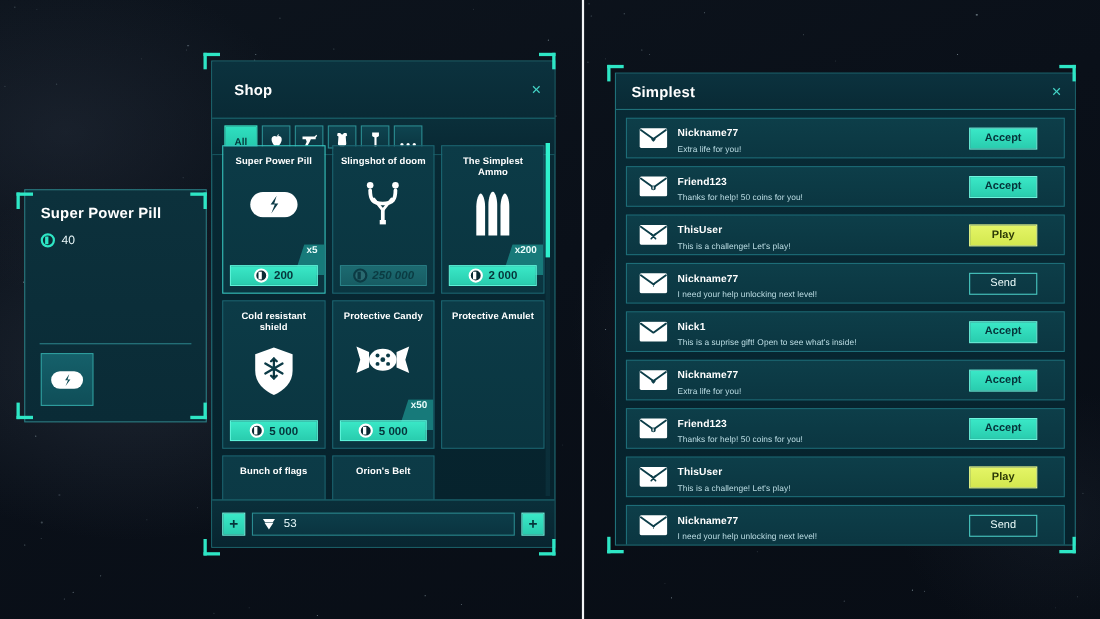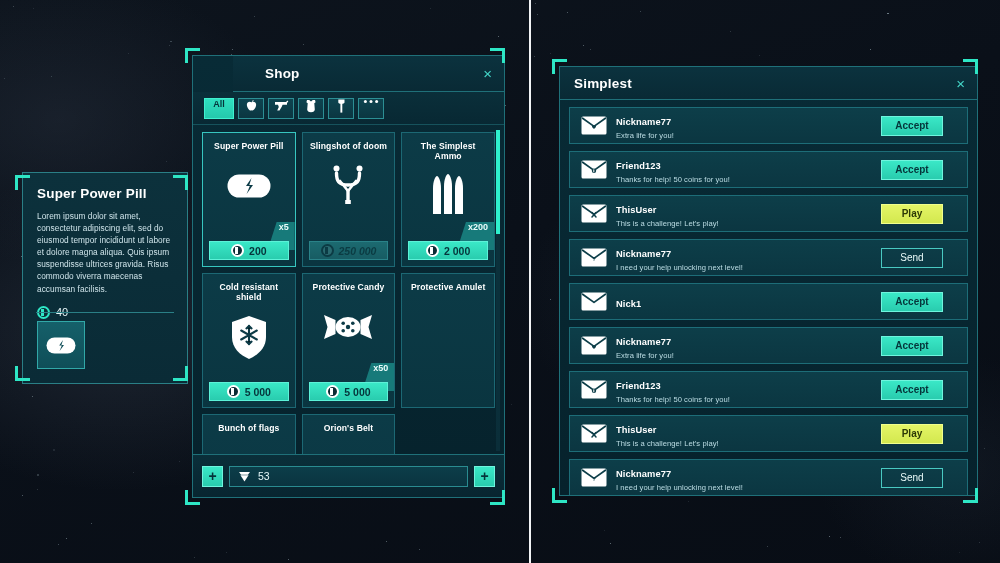--- a/index.html
+++ b/index.html
@@ -100,43 +100,42 @@
     width: 13px; height: 11px; flex: none;
   }
 
   
   #shop-panel {
     left: 192px; top: 55px; width: 313px; height: 443px;
     background: linear-gradient(180deg, #082b36 0%, #06222c 100%);
     border: 1px solid #1f7079;
   }
   .shop-header {
-    height: 36px; display: flex; align-items: center;
-    justify-content: space-between; padding: 0 12px 0 32px;
+    height: 52px; display: flex; align-items: center;
+    justify-content: space-between; padding: 0 12px 0 20px;
     background: linear-gradient(180deg, #0b323e 0%, #092a35 100%);
     border-bottom: 1px solid #1f7079;
-    margin-left: 40px;
   }
   .shop-title {
     color: #ffffff; font-size: 13.5px; font-weight: 700; letter-spacing: .2px;
   }
   .close-x {
     color: #44d6c8; font-size: 15px; line-height: 1;
     cursor: pointer; font-weight: 400;
   }
   .shop-tabs {
     height: 33px; display: flex; align-items: center; gap: 4px;
     padding: 0 11px; border-bottom: 1px solid #16525c;
     background: linear-gradient(180deg, #0a2f3a 0%, #082833 100%);
   }
   .tab {
     width: 26px; height: 21px;
     border: 1px solid #2c8f94;
     background: linear-gradient(180deg, #0e4450 0%, #0b3641 100%);
-    display: flex; align-items: flex-start; justify-content: center;
+    display: flex; align-items: flex-end; justify-content: center;
     cursor: pointer;
   }
   .tab.wide { width: 30px; }
   .tab.active {
     background: linear-gradient(180deg, #2fe0c0 0%, #25c8ac 100%);
     border-color: #3ff0cf;
   }
   .tab.active .tab-label { color: #05343a; font-size: 9px; font-weight: 700; }
   .tab-label { color: #d6f2f4; font-size: 9px; }
   .tab svg { display: block; }
@@ -406,21 +405,20 @@
 <div class="split-divider"></div>
 
 <div class="bracket tl" style="left:15px;top:175px"></div>
 <div class="bracket bl" style="left:15px;top:366px"></div>
 <div class="bracket tr" style="left:173px;top:175px"></div>
 <div class="bracket br" style="left:173px;top:366px"></div>
 
 <div class="panel" id="tooltip-panel">
   <div class="tt-inner">
     <div class="tt-title">Super Power Pill</div>
-    <div class="tt-desc">Lorem ipsum dolor sit amet, consectetur adipiscing elit, sed do eiusmod tempor incididunt ut labore et dolore magna aliqua. Quis ipsum suspendisse ultrices gravida. Risus commodo viverra maecenas accumsan facilisis.</div>
     <div class="tt-price">
       <span class="coin teal"></span>
       <span class="amt">40</span>
     </div>
   </div>
   <div class="tt-rule"></div>
   <div class="tt-bottom">
     <div class="tt-thumb">
       <svg width="30" height="17" viewBox="0 0 30 17">
         <rect x="0.5" y="0.5" width="29" height="16" rx="8" fill="#ffffff"></rect>
@@ -661,21 +659,21 @@
         <span class="msg-text"><span class="msg-user">Nickname77</span><span class="msg-body" style="display:block">I need your help unlocking next level!</span></span>
         <span class="msg-btn send">Send</span>
       </div>
       <div class="msg-row">
         <span class="env-icon">
           <svg width="26" height="19" viewBox="0 0 26 19">
             <rect x="0.5" y="0.5" width="25" height="18" rx="1.5" fill="#ffffff"></rect>
             <path d="M1.6 2.2 L13 10.4 L24.4 2.2" stroke="#0d3e49" stroke-width="1.7" fill="none" stroke-linecap="round" stroke-linejoin="round"></path>
           </svg>
         </span>
-        <span class="msg-text"><span class="msg-user">Nick1</span></span>
+        <span class="msg-text"><span class="msg-user">Nick1</span><span class="msg-body" style="display:block">This is a suprise gift! Open to see what's inside!</span></span>
         <span class="msg-btn accept">Accept</span>
       </div>
       <div class="msg-row">
         <span class="env-icon">
           <svg width="26" height="19" viewBox="0 0 26 19">
             <rect x="0.5" y="0.5" width="25" height="18" rx="1.5" fill="#ffffff"></rect>
             <path d="M1.6 2.2 L13 10.4 L24.4 2.2" stroke="#0d3e49" stroke-width="1.7" fill="none" stroke-linecap="round" stroke-linejoin="round"></path>
             <path d="M13 9.6c-.7-.8-2-.3-2 .8 0 .9 1.3 1.9 2 2.4.7-.5 2-1.5 2-2.4 0-1.1-1.3-1.6-2-.8z" fill="#0d3e49"></path>
           </svg>
         </span>

